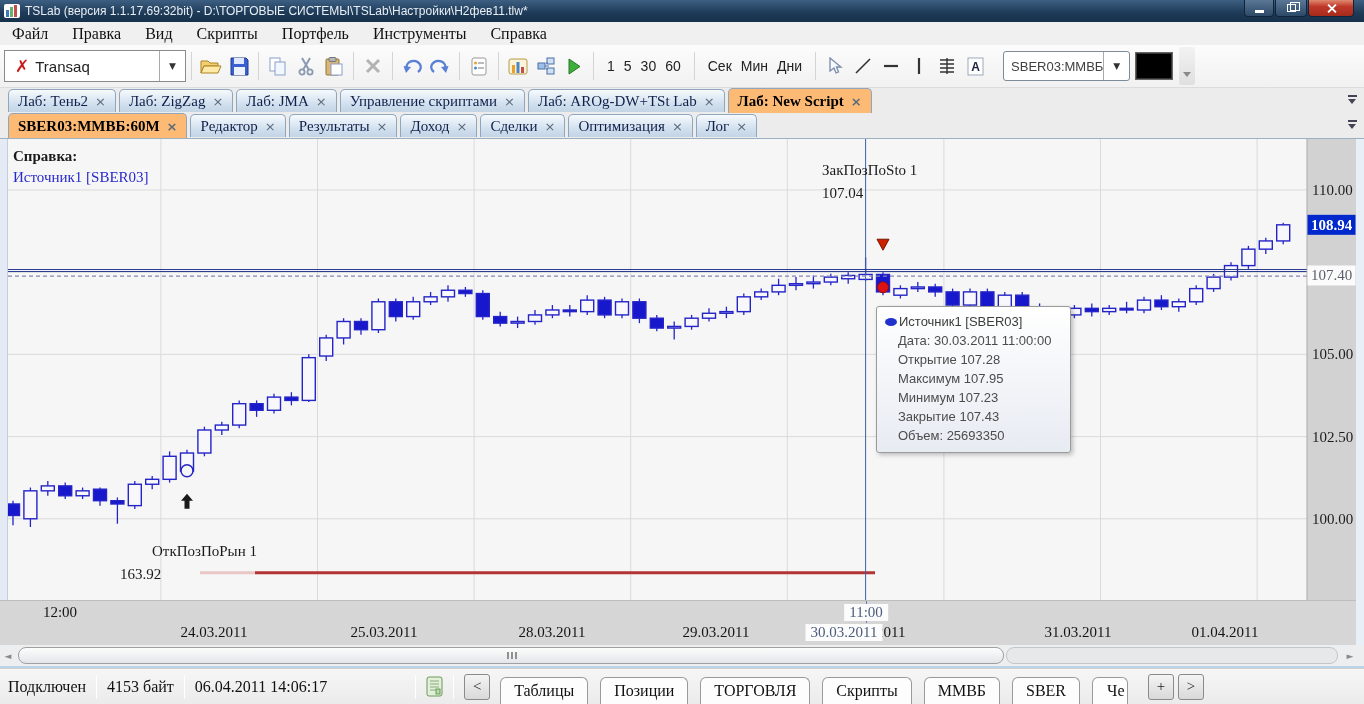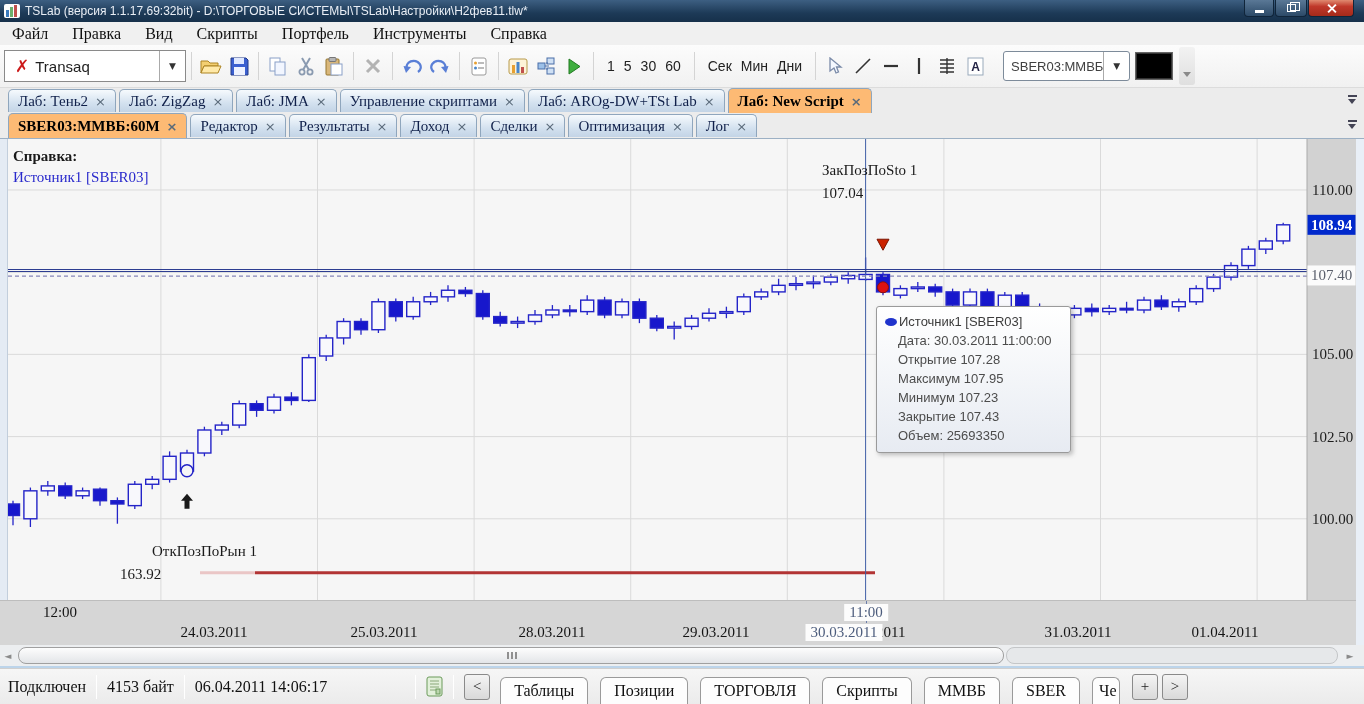--- a/index.html
+++ b/index.html
@@ -113,21 +113,21 @@
   #statusbar { position:absolute; left:0; top:668px; width:1364px; height:36px;
     background:linear-gradient(#f6f6f6,#ebebeb); border-top:1px solid #cfcfcf;
     display:flex; align-items:center; font-size:16px; color:#111; }
   .ssep { width:1px; height:24px; background:#a6a6a6; border-right:1px solid #fff; margin:0 10px; flex:none; }
   .sbtn { height:26px; min-width:26px; padding:0 6px; background:linear-gradient(#f4f4f4,#d9d9d9);
     border:1px solid #8a8a8a; border-radius:3px; display:flex; align-items:center;
     justify-content:center; font-size:15px; color:#222; flex:none; }
   .stab { height:28px; margin-top:8px; padding:0 13px; background:#fdfdfd; border:1px solid #9a9a9a;
     border-bottom:none; border-radius:6px 6px 0 0; display:flex; align-items:center;
     font-size:16px; color:#111; margin-right:12px; white-space:nowrap; flex:none; }
-  .stab.cut { width:28px; overflow:hidden; padding:0 4px 0 6px; margin-right:12px; }
+  .stab.cut { width:36px; overflow:hidden; padding:0 4px 0 14px; margin-right:20px; }
   svg text { user-select:none; }
 </style>
 </head>
 <body>
 
 <div id="app">
 
   <div id="titlebar">
     <svg class="app-ic" viewBox="0 0 16 14">
       <rect x="0" y="0" width="16" height="14" rx="2" fill="#fdfdfd"></rect>

